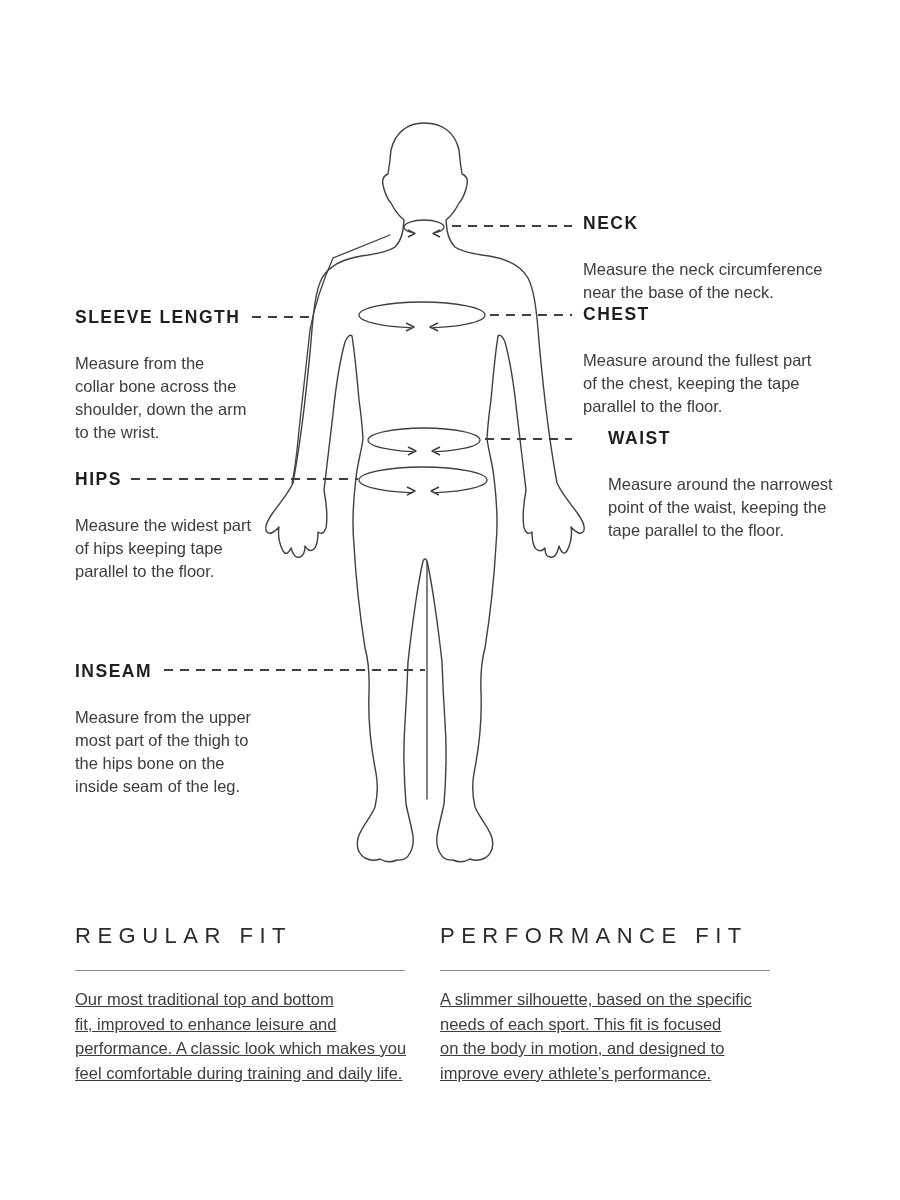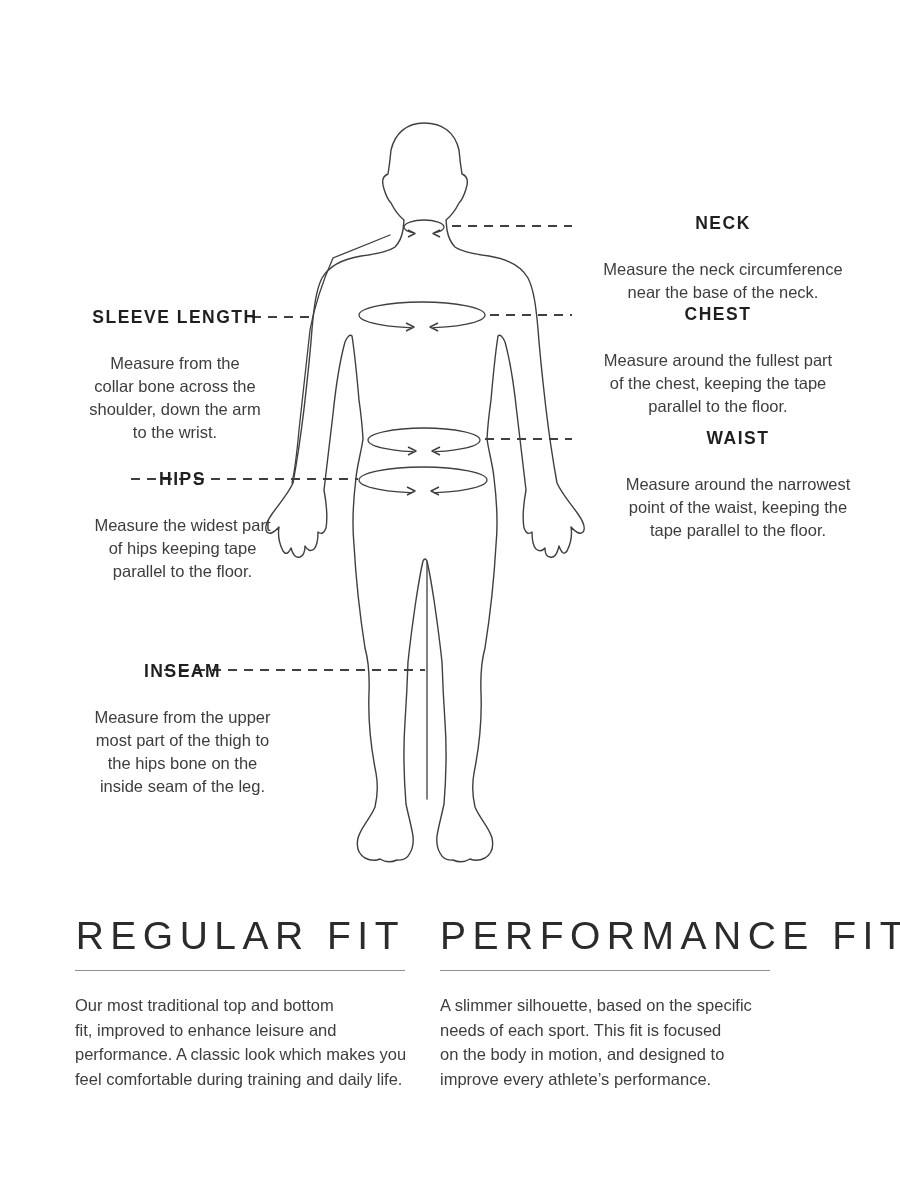--- a/index.html
+++ b/index.html
@@ -21,39 +21,39 @@
   }
   .figure{position:absolute;left:0;top:0;}
 
   .body-outline{fill:none;stroke:var(--line-color);stroke-width:1.4;stroke-linejoin:round;stroke-linecap:round;}
   .tape-ellipse{fill:none;stroke:var(--line-color);stroke-width:1.3;}
   .tape-gap{fill:var(--background);stroke:none;}
   .tape-arrow{fill:none;stroke:var(--line-color);stroke-width:1.4;stroke-linejoin:round;}
   .measure-solid{fill:none;stroke:var(--line-color);stroke-width:1.3;stroke-linecap:round;}
   .leader{stroke:var(--line-color);stroke-width:2;stroke-dasharray:9 7;}
 
-  .measure{position:absolute;text-align:center;}
+  .measure{position:absolute;}
   .m-label{
     font-size:17.5px;font-weight:700;color:var(--label-color);
     letter-spacing:1.5px;line-height:21px;white-space:nowrap;
   }
   .m-desc{
     margin-top:24px;font-size:16.5px;line-height:23px;
     color:var(--text-color);white-space:pre-line;
   }
 
   .fit{position:absolute;top:919px;width:330px;}
   .fit-title{
-    font-size:39px;font-weight:400;color:var(--heading-color);
-    letter-spacing:6.5px;line-height:34px;text-align:right;white-space:nowrap;
+    font-size:22px;font-weight:400;color:var(--heading-color);
+    letter-spacing:6.5px;line-height:34px;text-align:left;white-space:nowrap;
   }
   .fit-divider{border-top:1px solid var(--divider-color);margin-top:17px;height:0;}
   .fit-desc{
-    margin-top:22px;width:392px;font-size:16.5px;line-height:24.5px;
-    color:var(--text-color);white-space:pre-line;
+    margin-top:16px;width:392px;font-size:16.5px;line-height:24.5px;
+    color:var(--text-color);white-space:pre-line;text-decoration:underline;
   }
 </style>
 </head>
 <body>
 
 <div class="page">
 
   <svg class="figure" width="900" height="900" viewBox="0 0 900 900">
 
     <path class="body-outline" d="

